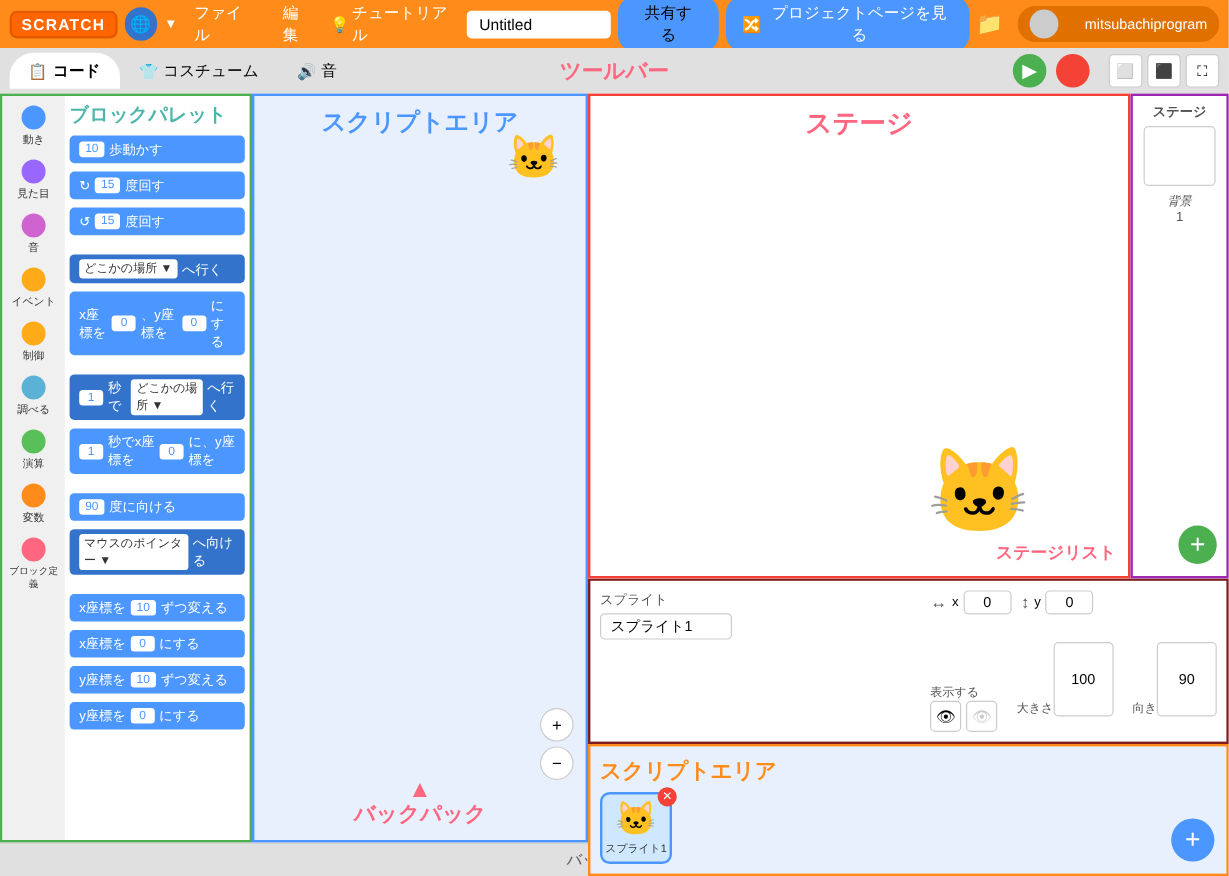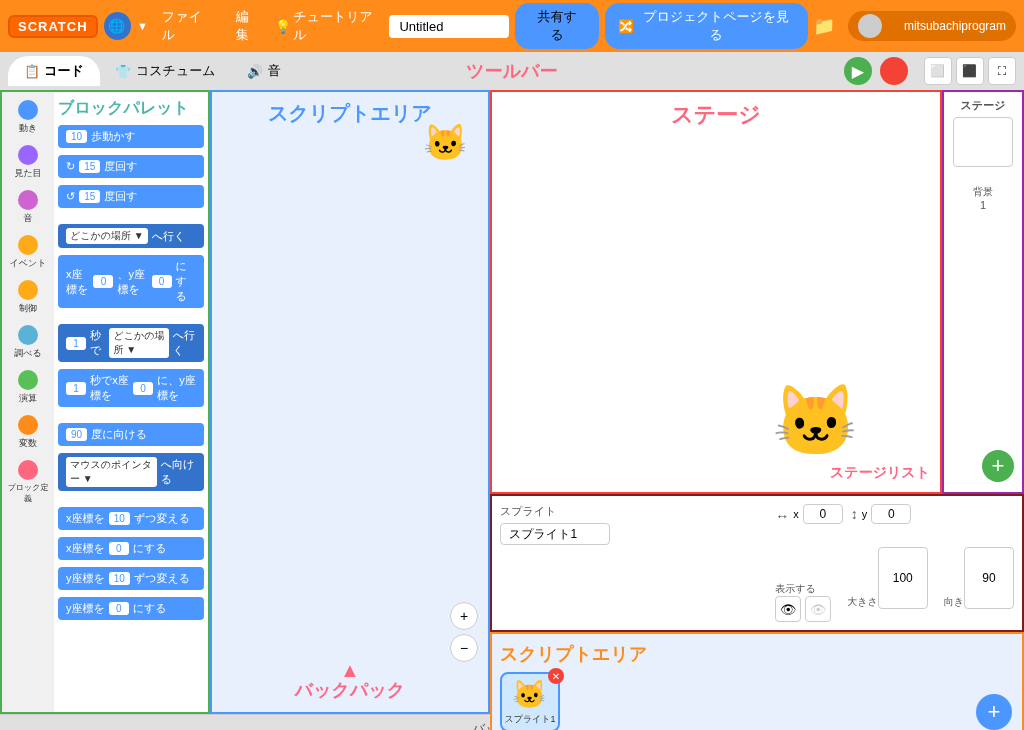--- a/index.html
+++ b/index.html
@@ -1,20 +1,20 @@
 <!DOCTYPE html>
 <html><head>
   <meta charset="utf-8">
   <style>
     * { box-sizing: border-box; margin: 0; padding: 0; }
     body { font-family: 'Hiragino Sans', 'Meiryo', sans-serif; font-size: 12px; background: #f0f0f0; width: 1024px; height: 730px; overflow: hidden; }
 
     
     .menu-bar {
-      display: flex; align-items: center; background: #ff8c1a; height: 52px; padding: 0 8px; gap: 6px;
+      display: flex; align-items: center; background: #ff8c1a; height: 40px; padding: 0 8px; gap: 6px;
     }
     .scratch-logo {
       background: #ff6600; border: 2px solid #e55a00; border-radius: 6px; padding: 2px 8px; color: white; font-weight: bold; font-size: 13px; letter-spacing: 1px;
     }
     .menu-globe { background: #3373cc; border-radius: 50%; width: 28px; height: 28px; display: flex; align-items: center; justify-content: center; color: white; font-size: 14px; cursor: pointer; }
     .menu-item { color: white; padding: 4px 8px; cursor: pointer; font-size: 13px; }
     .menu-lightbulb { color: #ffff00; margin-right: 2px; }
     .menu-tutorial { display: flex; align-items: center; color: white; font-size: 13px; cursor: pointer; }
     .project-name-input {
       background: white; border: none; border-radius: 4px; padding: 4px 10px; font-size: 13px; width: 120px; outline: none;
@@ -112,21 +112,21 @@
     .sprite-list-area {
       border: 2px solid #ff8c1a; background: #e8f0fe; flex: 1; padding: 8px; position: relative;
     }
     .sprite-list-title { color: #ff8c1a; font-size: 18px; font-weight: bold; }
     .sprite-thumb { width: 60px; height: 60px; border: 2px solid #4c97ff; border-radius: 8px; background: #d0e8ff; display: flex; flex-direction: column; align-items: center; justify-content: center; position: relative; cursor: pointer; }
     .sprite-thumb-label { font-size: 9px; color: #333; margin-top: 2px; }
     .sprite-thumb-delete { position: absolute; top: -6px; right: -6px; width: 16px; height: 16px; background: #f44336; border-radius: 50%; color: white; font-size: 10px; display: flex; align-items: center; justify-content: center; cursor: pointer; }
     .add-sprite-btn { position: absolute; bottom: 10px; right: 10px; width: 36px; height: 36px; background: #4c97ff; border-radius: 50%; color: white; font-size: 22px; display: flex; align-items: center; justify-content: center; cursor: pointer; }
     .stage-side-title { font-size: 11px; color: #555; font-weight: bold; margin-bottom: 4px; }
     .stage-thumb { width: 60px; height: 50px; border: 1px solid #ccc; border-radius: 4px; background: white; margin-bottom: 4px; display: flex; align-items: center; justify-content: center; font-size: 10px; color: #999; }
-    .bg-label { font-size: 10px; color: #555; margin-top: 14px; }
+    .bg-label { font-size: 10px; color: #555; margin-top: 2px; font-style: italic; }
 
     
     .bottom-bar {
       height: 28px; background: #e0e0e0; display: flex; align-items: center; justify-content: center; border-top: 1px solid #ccc; cursor: pointer;
     }
     .bottom-bar-label { font-size: 13px; color: #555; }
     .blocks-col { display: flex; flex-direction: column; gap: 3px; }
 
     .right-top { display: flex; height: calc(100% - 160px); }
     .stage-container { flex: 1; border: 2px solid #f44336; background: white; position: relative; }

